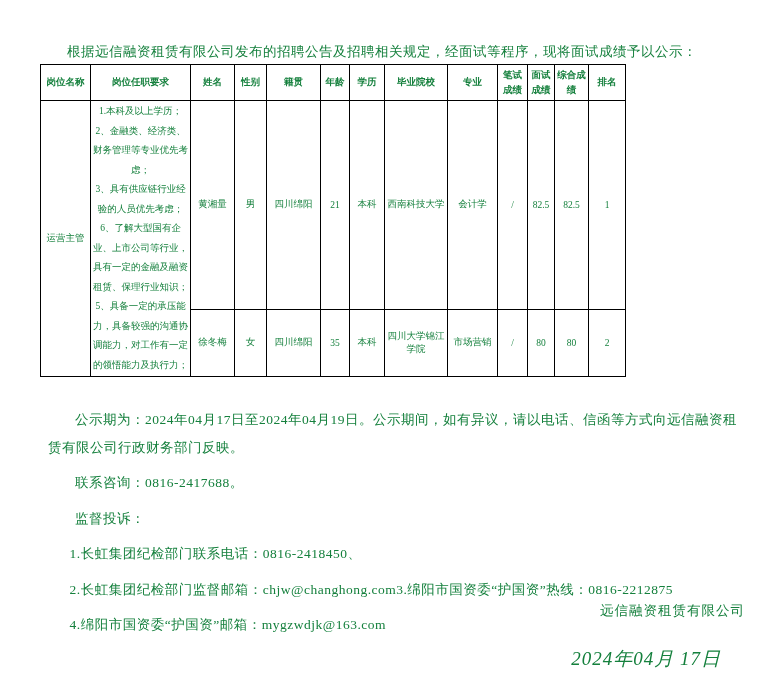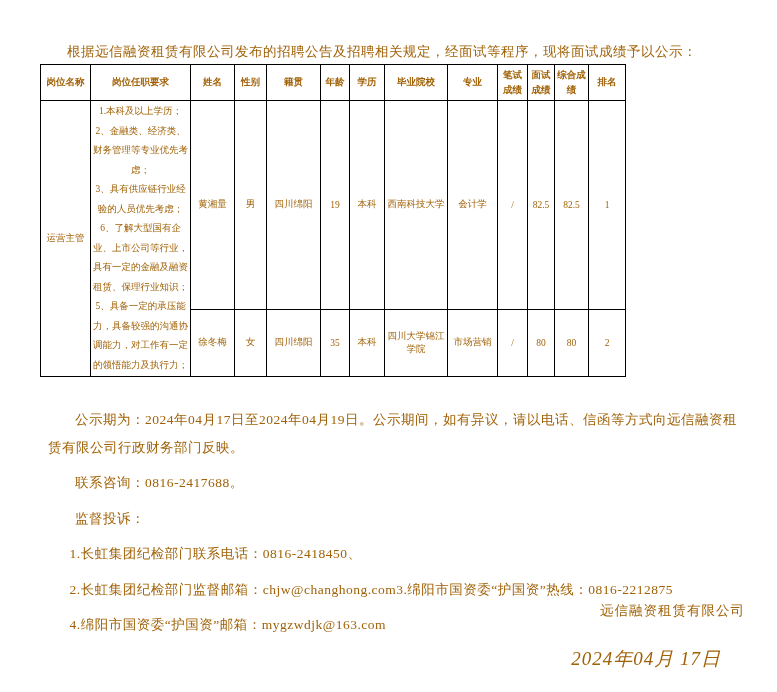--- a/index.html
+++ b/index.html
@@ -2,21 +2,21 @@
 <html><head>
 <meta charset="utf-8">
 <style>
   * { box-sizing: border-box; }
   html, body { margin: 0; padding: 0; background: #ffffff; }
   .page {
     position: relative;
     width: 777px;
     height: 692px;
     background: #ffffff;
-    color: #a16207;
+    color: #15803d;
     font-family: "Liberation Serif", "DejaVu Serif", serif;
     overflow: hidden;
   }
   .intro {
     position: absolute;
     top: 27px;
     left: 40px;
     right: 30px;
     font-size: 13.5px;
     line-height: 1.65;
@@ -125,21 +125,21 @@
         <td rowspan="2" class="requirements-cell">
           <p>1.本科及以上学历；</p>
           <p>2、金融类、经济类、财务管理等专业优先考虑；</p>
           <p>3、具有供应链行业经验的人员优先考虑；</p>
           <p>6、了解大型国有企业、上市公司等行业，具有一定的金融及融资租赁、保理行业知识；</p>
           <p>5、具备一定的承压能力，具备较强的沟通协调能力，对工作有一定的领悟能力及执行力；</p>
         </td>
         <td>黄湘量</td>
         <td>男</td>
         <td>四川绵阳</td>
-        <td>19</td>
+        <td>21</td>
         <td>本科</td>
         <td>西南科技大学</td>
         <td>会计学</td>
         <td>/</td>
         <td>82.5</td>
         <td>82.5</td>
         <td>1</td>
       </tr>
       <tr class="candidate-row-2">
         <td>徐冬梅</td>

